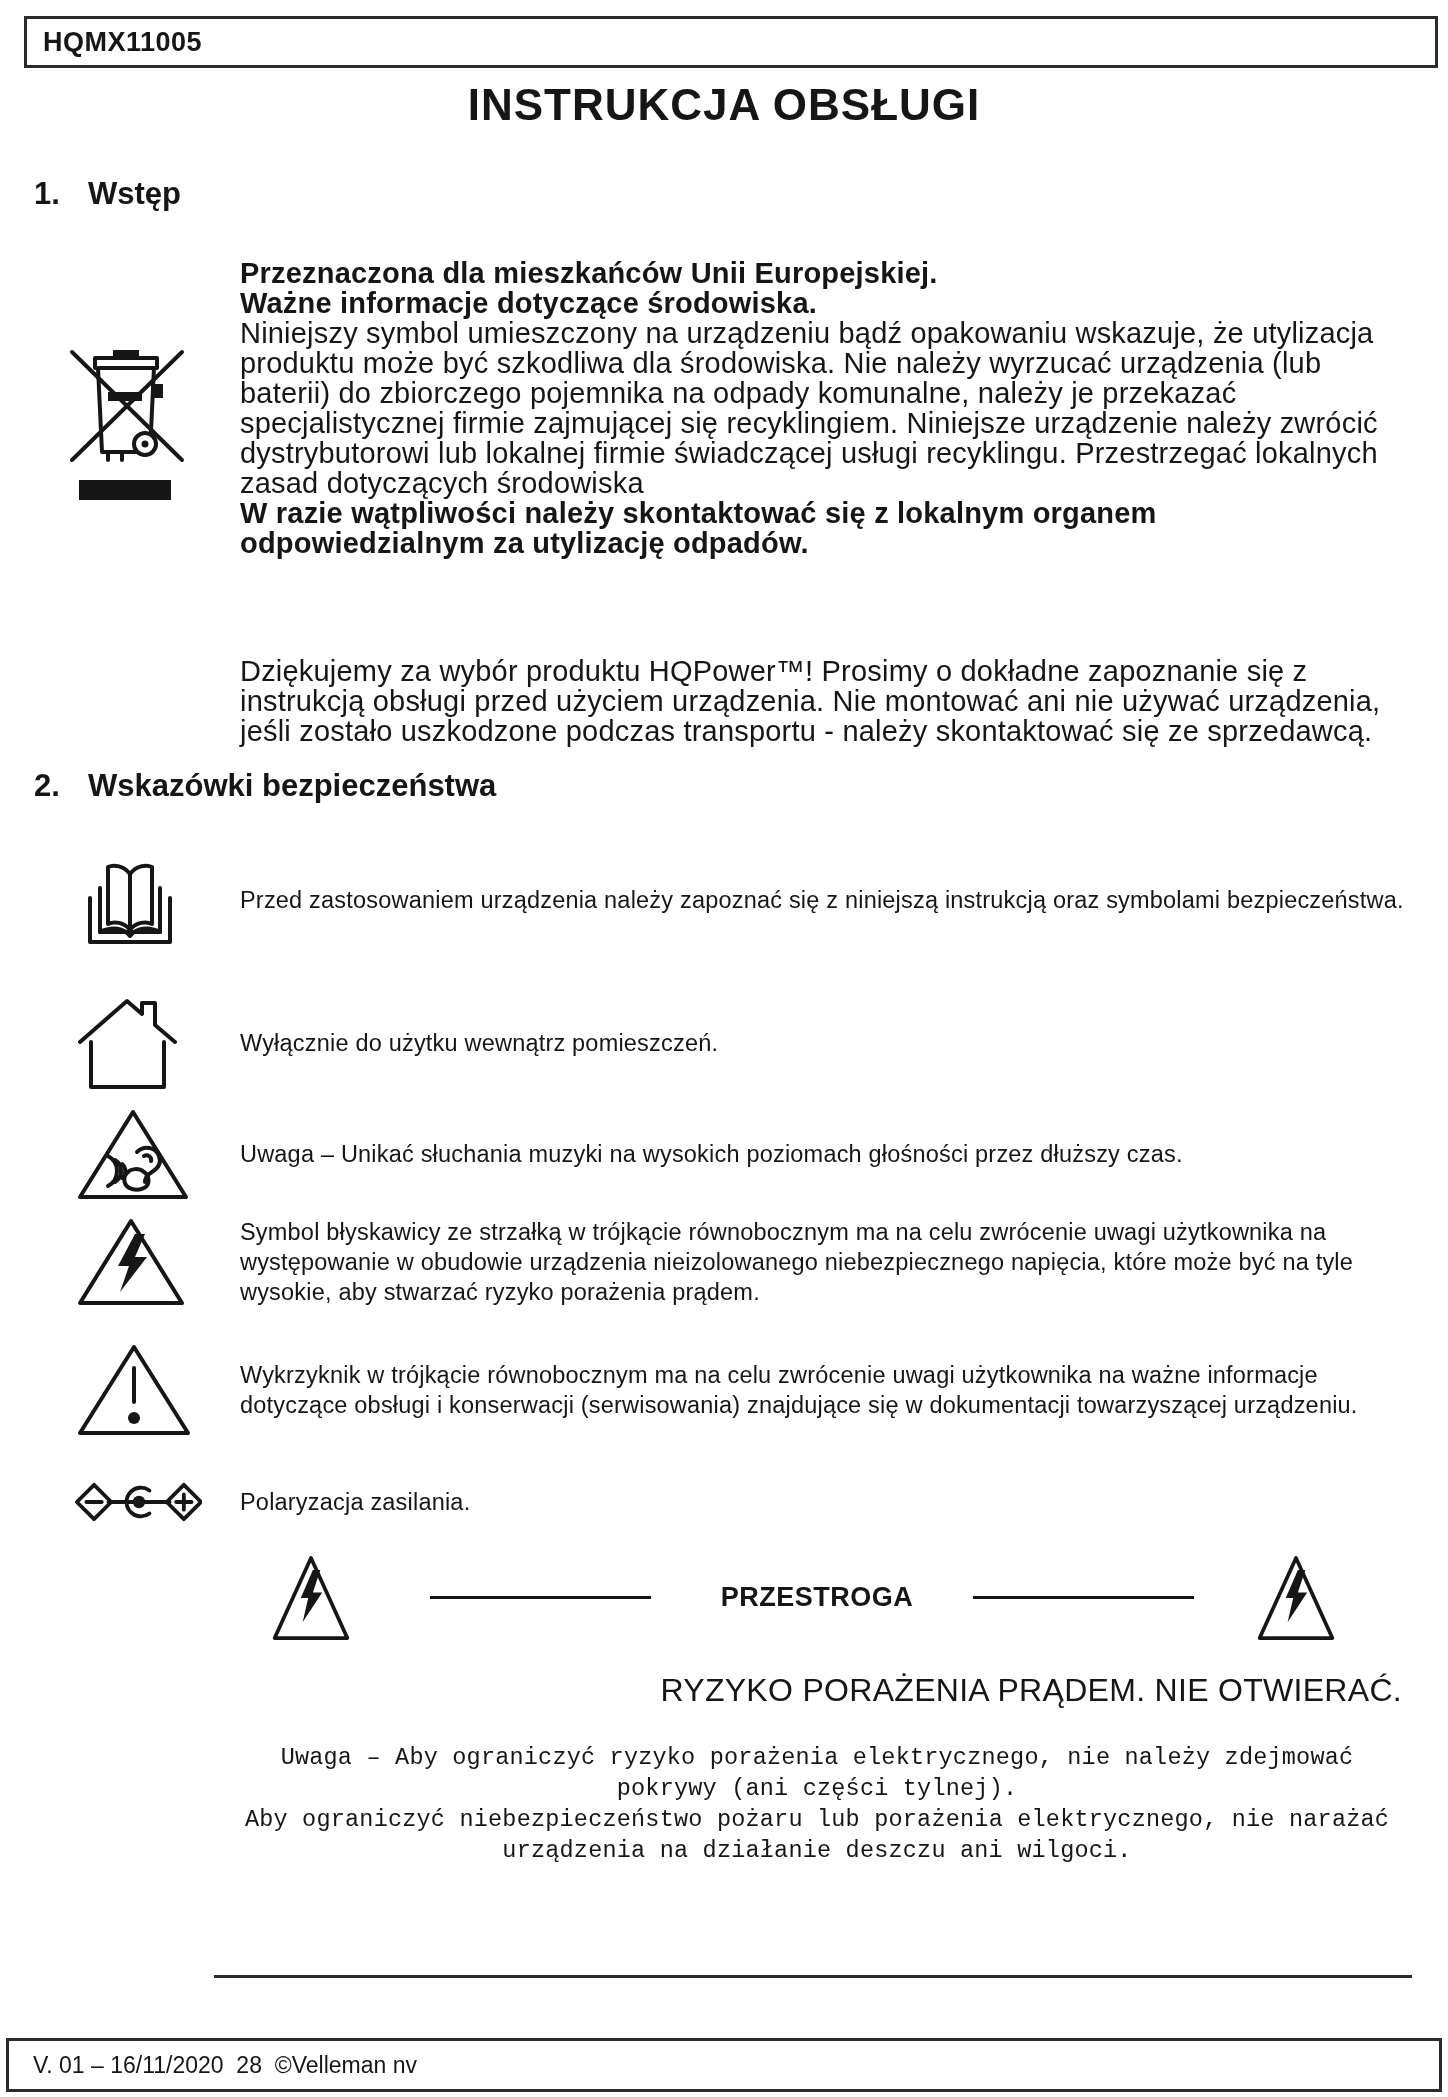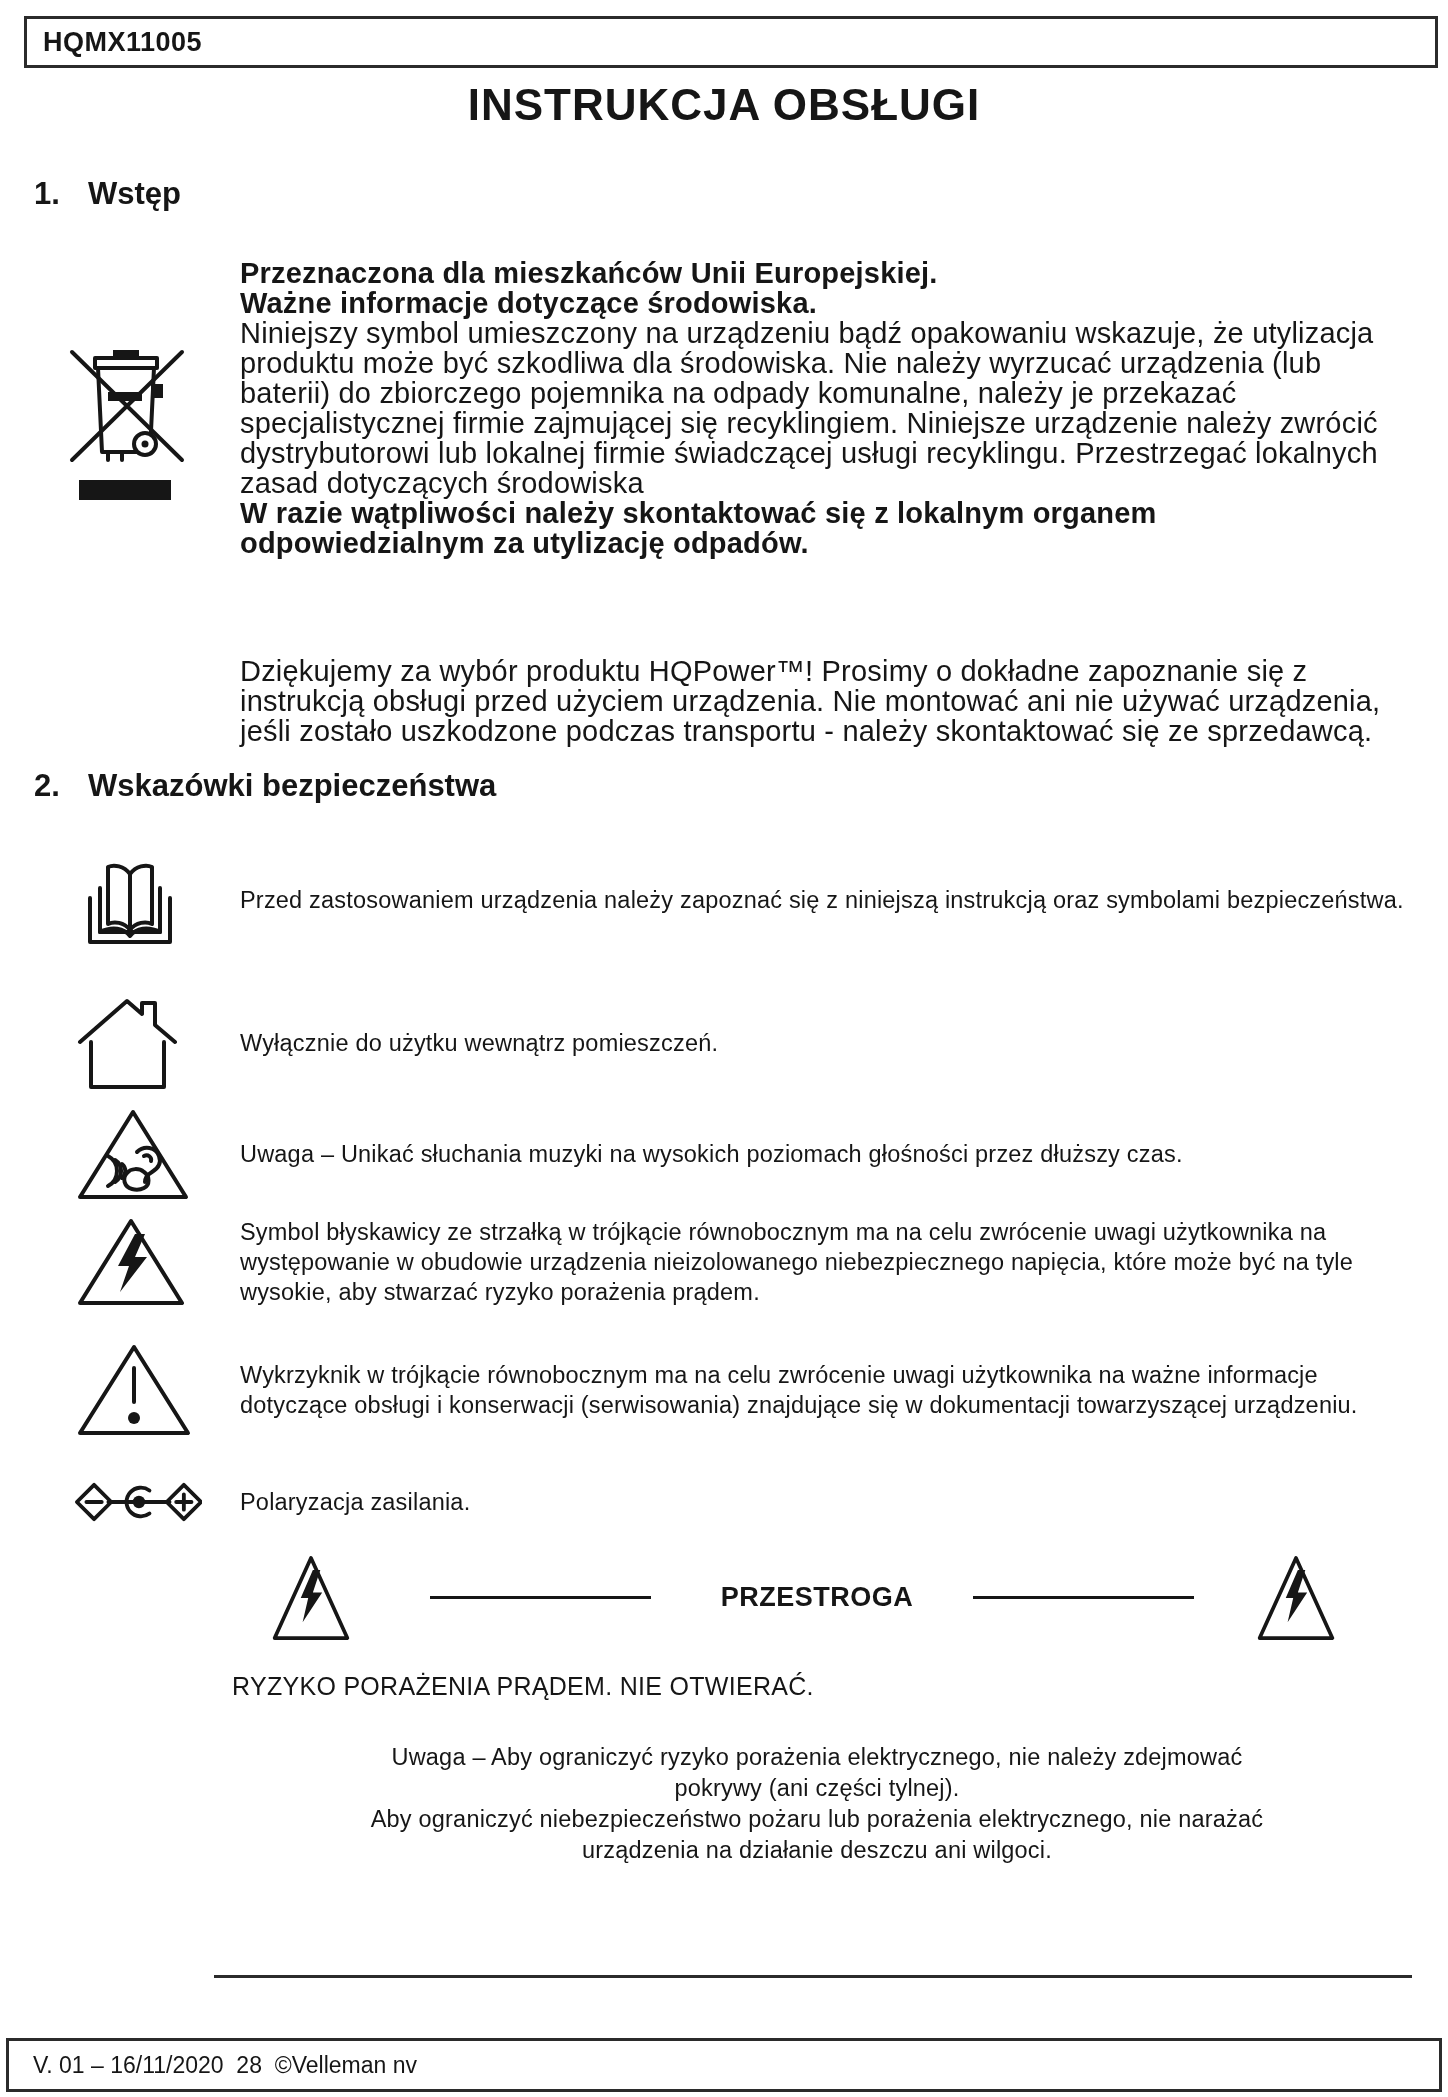--- a/index.html
+++ b/index.html
@@ -43,23 +43,23 @@
   #row-pol  { top:1476px; }
 
   .caut-head { position:absolute; left:232px; top:1553px; width:1170px; height:92px; }
   .caut-head .tri-l { position:absolute; left:38px; top:0; }
   .caut-head .tri-r { position:absolute; right:65px; top:0; }
   .caut-head .rule { position:absolute; top:43px; width:221px; height:3px; background:#161616; }
   .caut-head .rule.l { left:198px; }
   .caut-head .rule.r { left:741px; }
   .caut-head .label { position:absolute; left:0; top:29px; width:100%; text-align:center; font-weight:bold; font-size:27px; letter-spacing:.5px; }
 
-  .risk-line { position:absolute; left:232px; top:1672px; width:1170px; text-align:left; font-size:25px; letter-spacing:.3px; }
-
-  .caut-paras { position:absolute; left:222px; top:1742px; width:1190px; text-align:center; font-size:23.5px; line-height:31px; letter-spacing:.2px; }
+  .risk-line { position:absolute; left:232px; top:1672px; width:1170px; text-align:right; font-size:32px; letter-spacing:.3px; }
+
+  .caut-paras { position:absolute; left:222px; top:1742px; width:1190px; text-align:center; font-size:23.5px; line-height:31px; letter-spacing:.2px;font-family:Liberation Mono, monospace; }
   .caut-paras p { margin:0; white-space:pre-line; }
 
   .hrule { position:absolute; left:214px; top:1975px; width:1198px; height:3px; background:#2b2b2b; }
 
   .ftr-box {
     position:absolute; left:6px; top:2038px; width:1436px; height:54px;
     border:3px solid #2b2b2b; display:flex; align-items:center; padding-left:24px;
   }
   .ftr-box .ftxt { font-size:23px; white-space:pre; }
 

